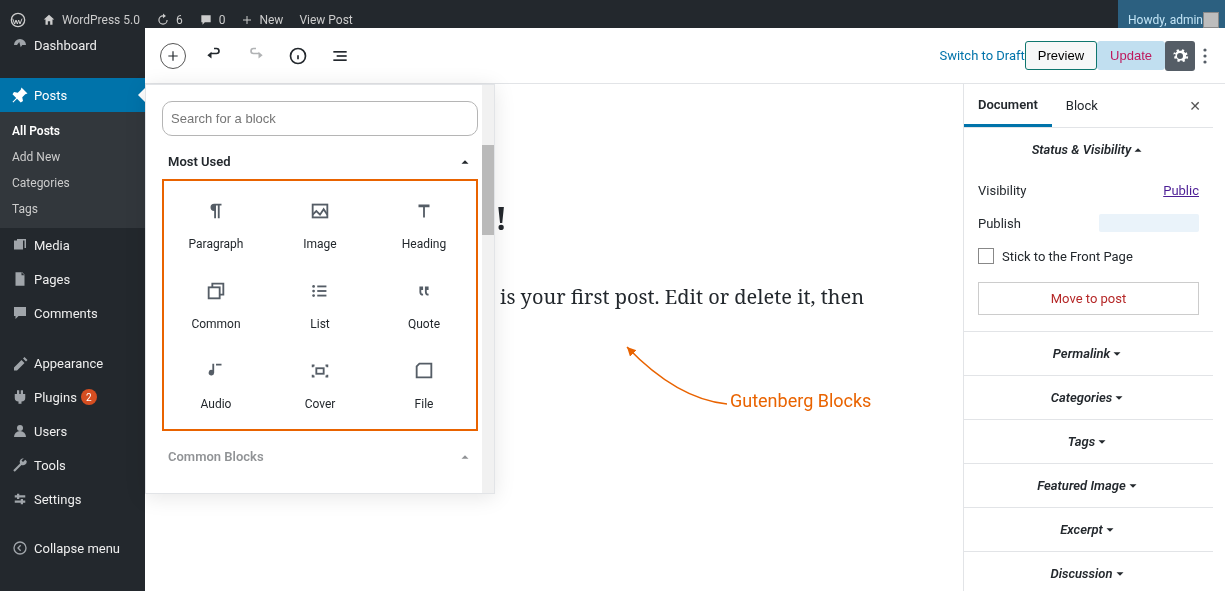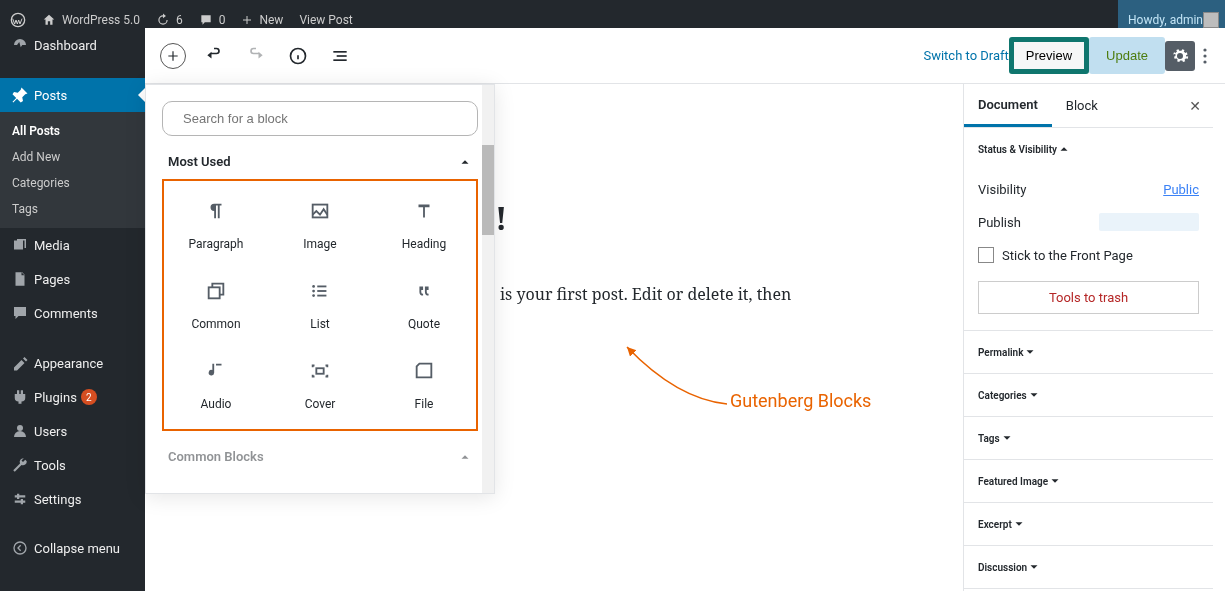--- a/index.html
+++ b/index.html
@@ -31,53 +31,53 @@
   
   .editor { position: absolute; top: 28px; left: 145px; right: 0; bottom: 0; background: #fff; }
 
   
   .editor-top { height: 56px; border-bottom: 1px solid #e2e4e7; display: flex; align-items: center; padding: 0 10px; }
   .editor-top .tools { display: flex; align-items: center; gap: 14px; padding-left: 5px; }
   .editor-top .tools .tbtn { width: 28px; height: 28px; display:flex; align-items:center; justify-content:center; color:#23282d; cursor:pointer; }
   .editor-top .tbtn.add { border: 1.5px solid #555; border-radius: 50%; width:26px; height:26px; }
   .editor-top .right { margin-left: auto; display:flex; align-items:center; }
   .switch-draft { color: #0073aa; font-size: 13px; cursor:pointer; }
-  .btn { border:5px solid #0f766e; background:#f6f7f7; padding: 6px 12px; border-radius:3px; font-size:13px; cursor:pointer; }
-  .btn.update { background:#c1dff0; color:#4d7c0f; border-color:#c1dff0; }
+  .btn { border:1px solid #0f766e; background:#f6f7f7; padding: 6px 12px; border-radius:3px; font-size:13px; cursor:pointer; }
+  .btn.update { background:#c1dff0; color:#be185d; border-color:#c1dff0; }
   .gearbtn { width: 30px; height: 30px; background:#555d66; border-radius:3px; display:flex; align-items:center; justify-content:center; color:#fff; cursor:pointer; }
   .dotsbtn { width: 20px; display:flex; align-items:center; justify-content:center; color:#555d66; cursor:pointer; }
 
   
   .canvas { position:absolute; top:56px; left:0; right:250px; bottom:0; background:#fff; }
 
   
   .inserter { position:absolute; top:0px; left:0px; width:350px; height:410px; background:#fff; border:1px solid #e2e4e7; box-shadow: 0 3px 20px rgba(0,0,0,.1); z-index:30; overflow:hidden; }
   .inserter .inner { height:100%; overflow-y:auto; padding: 16px; }
-  .inserter input[type=text] { width:100%; padding:9px 20px; border:1px solid #b5b5b5; border-radius:10px; font-size:13px; }
+  .inserter input[type=text] { width:100%; padding:9px 8px; border:1px solid #b5b5b5; border-radius:10px; font-size:13px; }
   .inserter .section-head { display:flex; justify-content:space-between; align-items:center; font-weight:600; font-size:13px; padding: 18px 6px 10px 6px; cursor:pointer; }
   .block-grid { display:grid; grid-template-columns: repeat(3, 1fr); border:2px solid #e96300; padding: 4px 0; }
   .block-item { display:flex; flex-direction:column; align-items:center; justify-content:center; padding:14px 4px 14px 4px; gap:14px; font-size:12px; cursor:pointer; }
   .block-item .bicon { width:24px; height:24px; color:#555d66; display:flex; align-items:center; justify-content:center; }
   .inserter-scrollbar { position:absolute; right:0; top:0; bottom:0; width:12px; background:#f1f1f1; }
   .inserter-scrollbar .thumb { width:100%; background:#bababa; }
 
   
   .annot-label { position:absolute; color:#e96300; font-size:18px; }
   
   
   .settings { position:absolute; top:56px; right:12px; bottom:0; width:250px; background:#fff; border-left:1px solid #e2e4e7; overflow:auto; }
   .settings .tabs { display:flex; align-items:center; border-bottom:1px solid #e2e4e7; height:44px; }
   .settings .tab { padding: 0 14px; height:100%; display:flex; align-items:center; font-size:13px; cursor:pointer; }
   .settings .tab.active { border-bottom:3px solid #0073aa; font-weight:600; }
   .settings .tab-close { margin-left:auto; padding:0 12px; cursor:pointer; color:#555; font-size:14px; }
   .panel { border-bottom:1px solid #e2e4e7; }
-  .panel .phead { display:flex; align-items:center; justify-content:flex-start; padding:14px 14px; font-weight:600; font-size:10px; cursor:pointer; }
+  .panel .phead { display:flex; align-items:center; justify-content:center; padding:14px 14px; font-weight:600; font-size:13px; cursor:pointer;font-style:italic; }
   .panel .pbody { padding: 4px 14px 16px 14px; font-size:13px; }
   .row { display:flex; justify-content:space-between; align-items:center; padding:8px 0; }
-  .link { color:#3b82f6; text-decoration:underline; }
+  .link { color:#4c1d95; text-decoration:underline; }
   .pubblur { width:100px; height:18px; background: #eaf3fa; border-radius:2px; }
   .cbox { width:16px; height:16px; border:1px solid #888; display:inline-block; margin-right:8px; }
   .trash { border:1px solid #ccc; width:100%; padding:8px 0; text-align:center; color:#b52727; background:#fff; cursor:pointer; }
   .chev { width:14px; height:14px; }
 </style>
 </head>
 <body>
 
 <div class="adminbar">
   <div class="ab-left">
@@ -291,21 +291,21 @@
             <circle cx="2" cy="14" r="1.6"></circle>
           </svg>
       </span>
     </div>
   </div>
 
   <div class="canvas">
 
     <div style="position:absolute; top:112px; left:350px; font-family: 'Noto Serif', Georgia, serif; font-size:32px; font-weight:700;">!</div>
 
-    <div style="position:absolute; top:199px; left:355px; font-family: 'Noto Serif', Georgia, serif; font-size:16px;"> is your first post. Edit or delete it, then</div>
+    <div style="position:absolute; top:199px; left:355px; font-family: 'Noto Serif', Georgia, serif; font-size:20px;"> is your first post. Edit or delete it, then</div>
 
     <div class="inserter">
       <div class="inner">
         <input type="text" placeholder="Search for a block" style="">
         <div class="section-head">
           <span>Most Used</span>
           <svg class="chev" viewBox="0 0 24 24" fill="currentColor">
               <path d="M6 15l6-6 6 6z"></path>
             </svg>
         </div>
@@ -439,21 +439,21 @@
         </div>
         <div class="row">
           <span>Publish</span>
           <span class="pubblur"></span>
         </div>
         <div class="row" style="justify-content:flex-start;">
           <span class="cbox"></span>
           <span>Stick to the Front Page</span>
         </div>
         <div style="padding-top:10px;">
-          <div class="trash">Tools to trash</div>
+          <div class="trash">Move to post</div>
         </div>
       </div>
     </div>
     <div class="panel">
         <div class="phead">
           <span>Permalink</span>
           <svg class="chev" viewBox="0 0 24 24" fill="currentColor">
             <path d="M6 9l6 6 6-6z"></path>
           </svg>
         </div>

